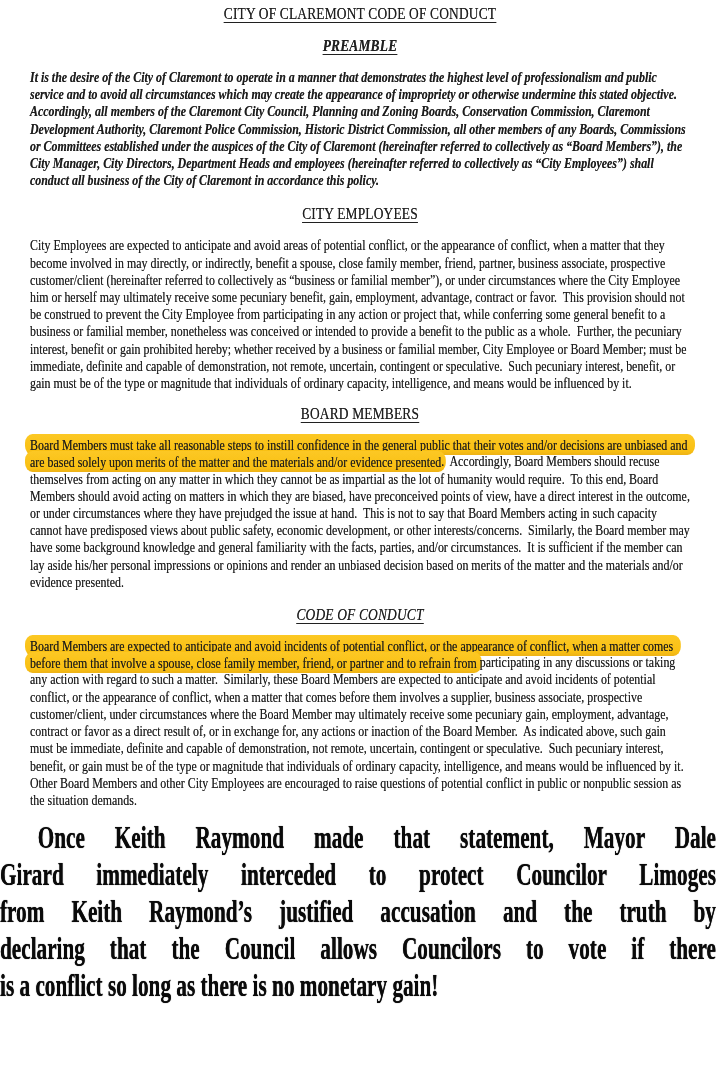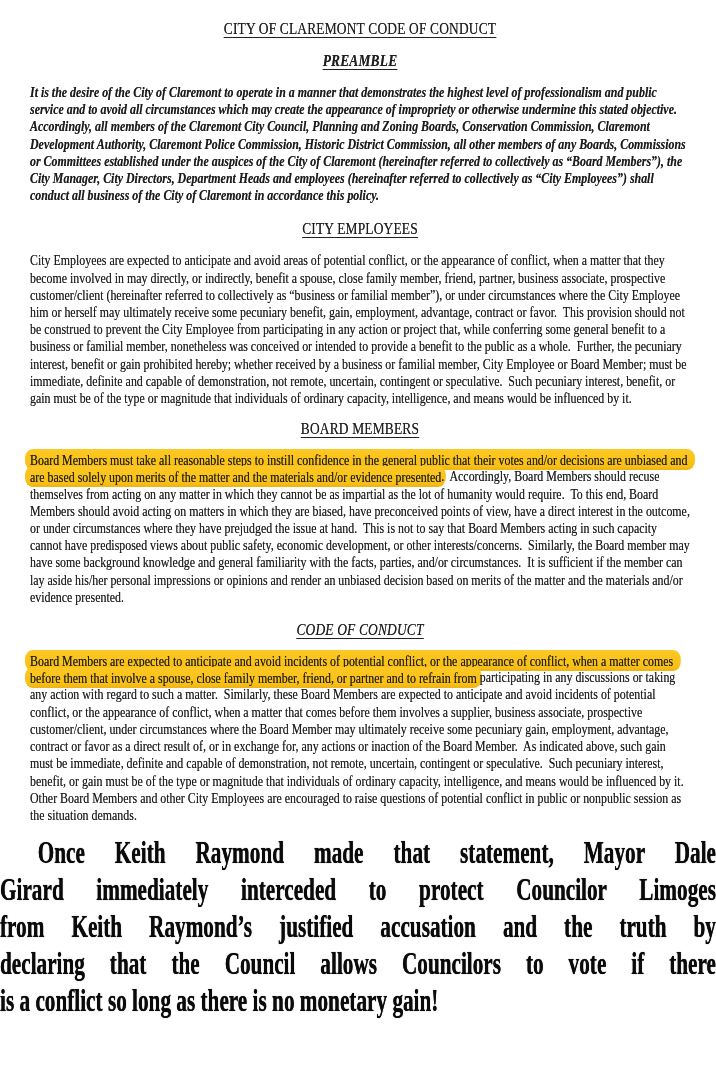--- a/index.html
+++ b/index.html
@@ -10,21 +10,21 @@
     width: 716px;
     height: 1080px;
     overflow: hidden;
     background: #ffffff;
     font-family: "Liberation Serif", serif;
     color: #1a1a1a;
   }
 
   
   .doc {
-    padding: 20px 26px 0 30px;
+    padding: 5px 26px 0 30px;
   }
 
   .doc-title, .sec-h {
     text-align: center;
     font-weight: 400;
     font-size: 16px;
     line-height: 18px;
     letter-spacing: 0.2px;
     text-decoration: underline;
     text-underline-offset: 3px;

